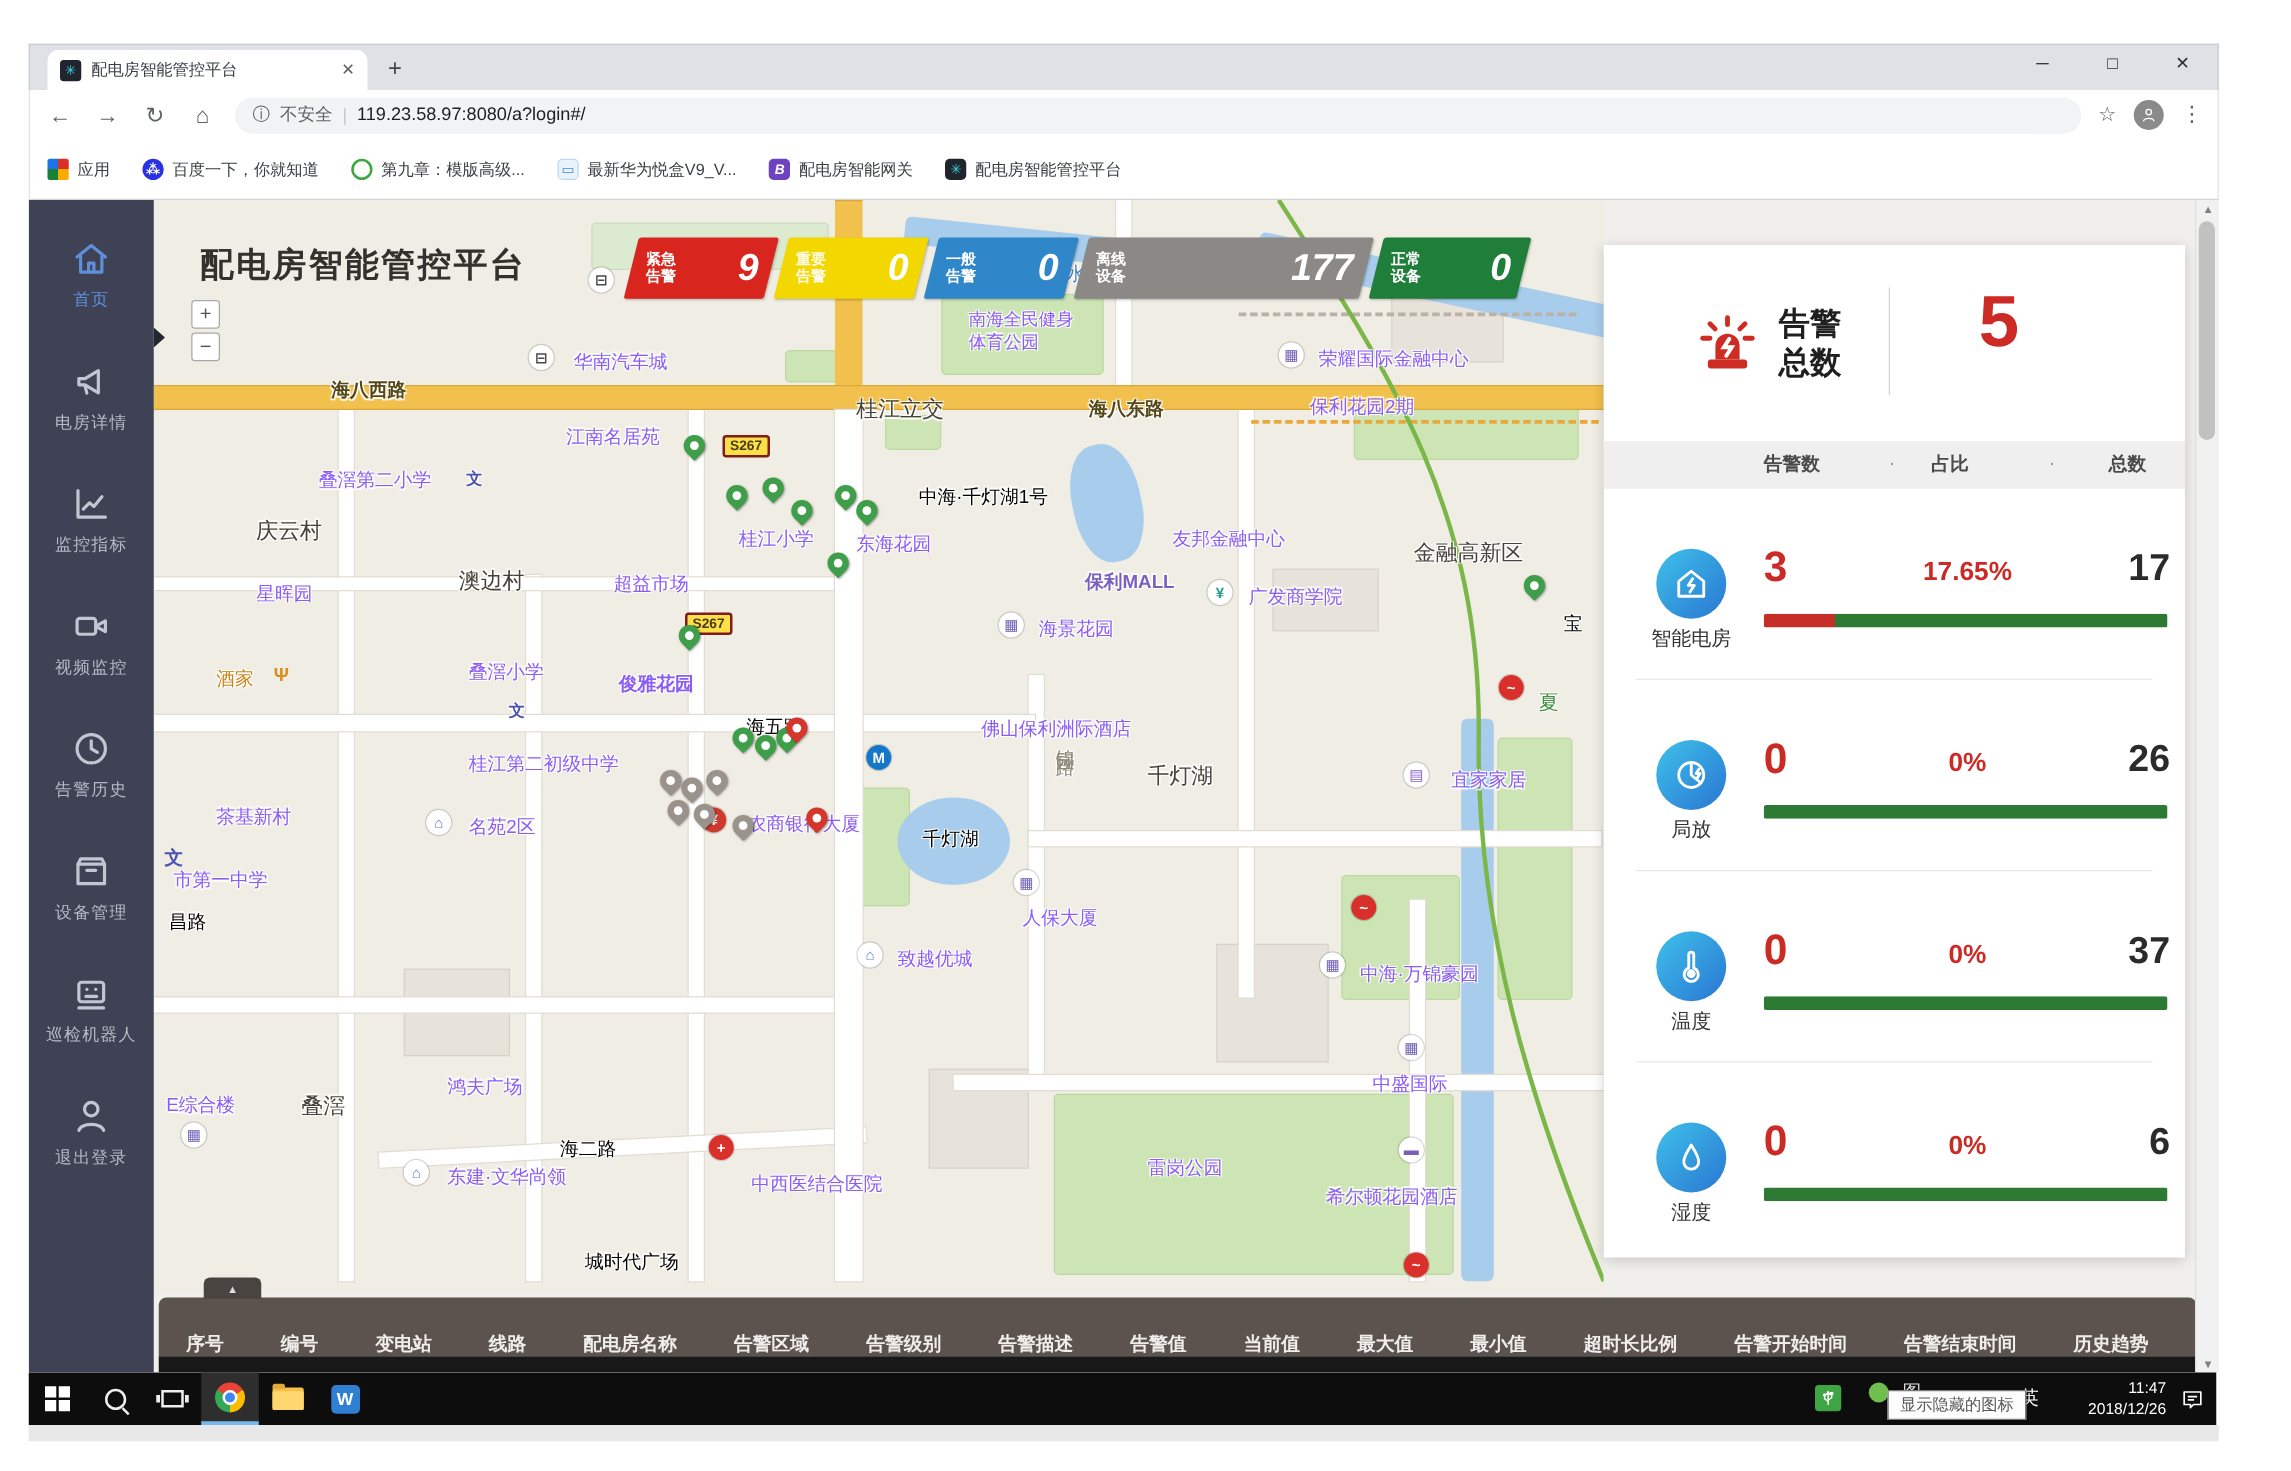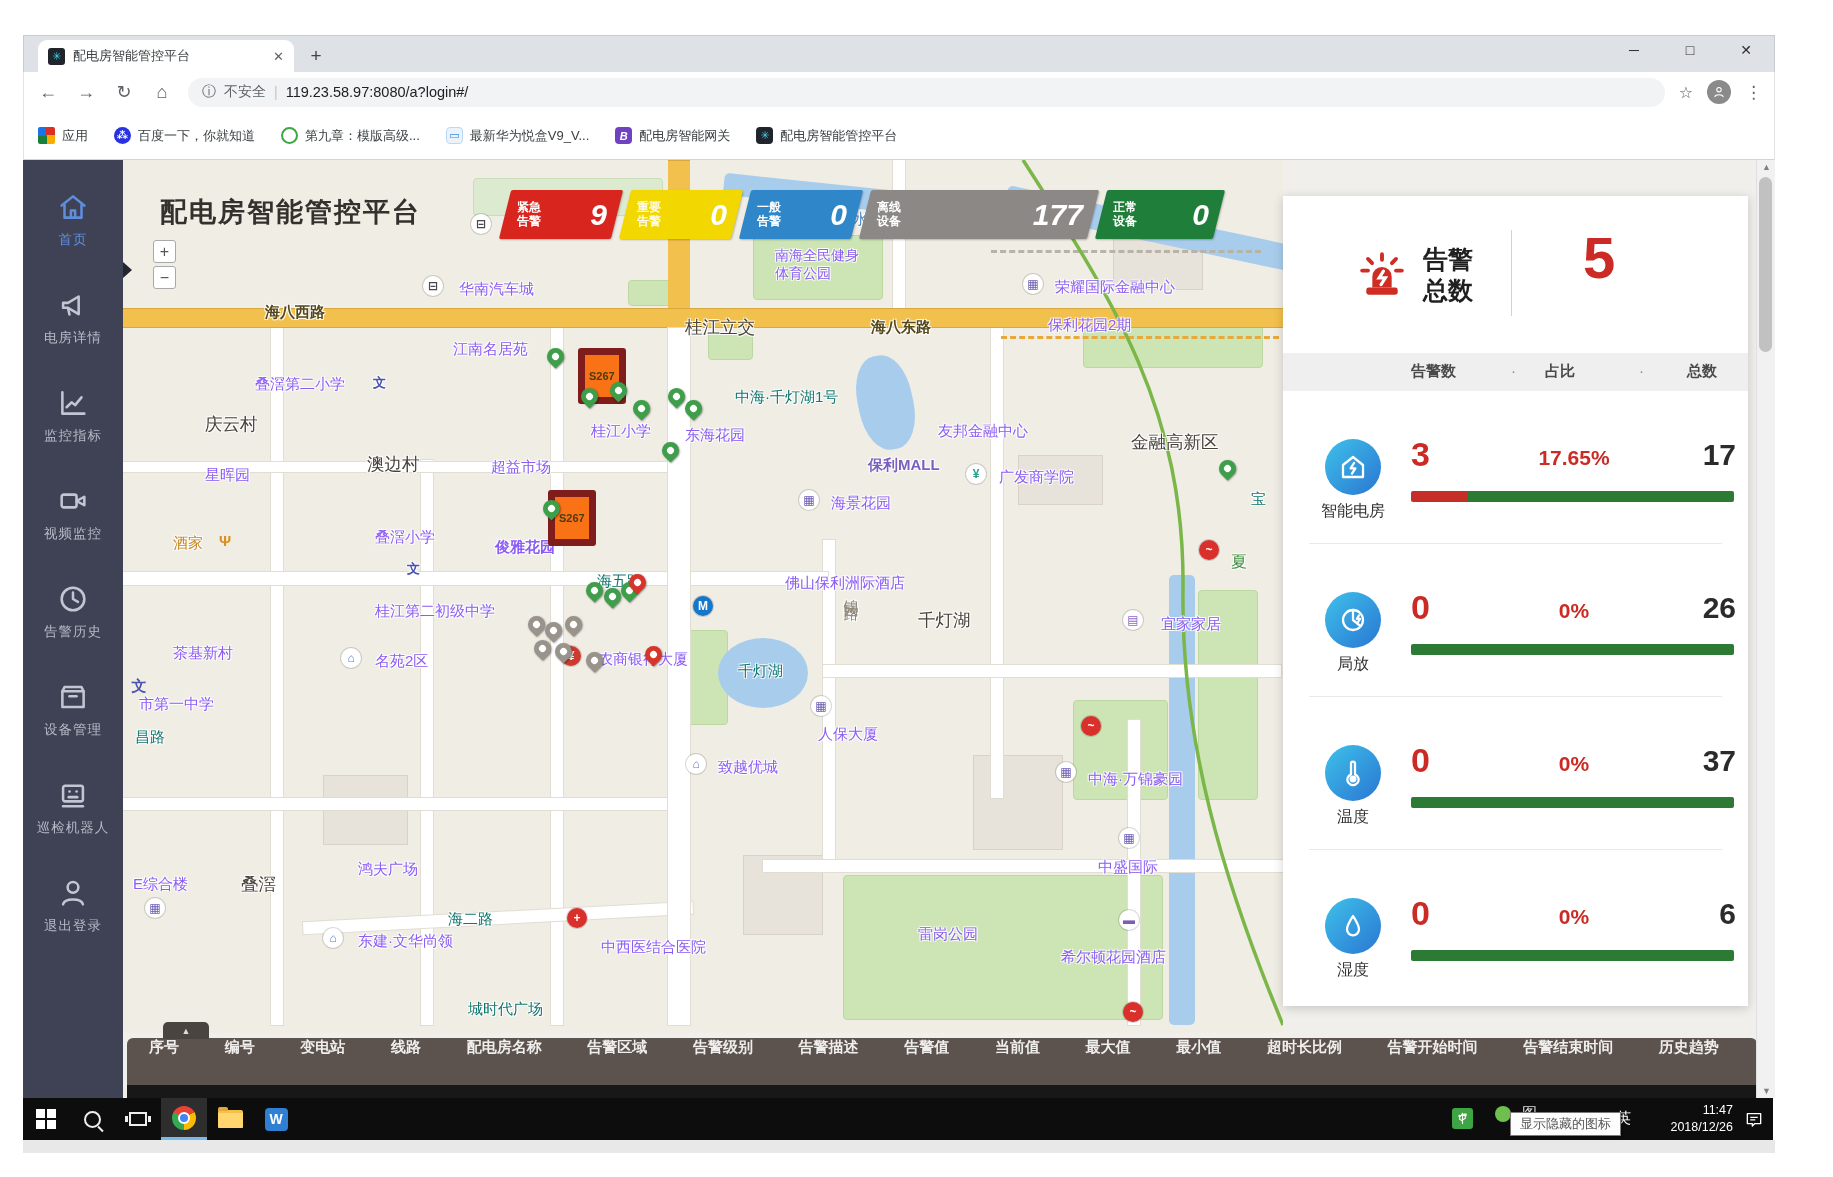--- a/index.html
+++ b/index.html
@@ -56,33 +56,33 @@
   .water{position:absolute;background:#a8cdec;border-radius:5px;}
   .bld{position:absolute;background:#e8e3da;border:1px solid #d9d3c7;}
   .road{position:absolute;background:#fff;box-shadow:0 0 0 1px #e2ddd2;}
   .road-y{position:absolute;background:#f2c04c;border-top:1px solid #d8a73e;border-bottom:1px solid #d8a73e;}
   .dash{position:absolute;height:0;border-top:3px dashed #b9b2a6;}
   .dash.do{border-top-color:#e8a93c;}
   .mlbl{position:absolute;font-size:15px;color:#8b5cf6;white-space:nowrap;z-index:5;
         text-shadow:1px 1px 0 rgba(255,255,255,.85),-1px -1px 0 rgba(255,255,255,.85),1px -1px 0 rgba(255,255,255,.85),-1px 1px 0 rgba(255,255,255,.85);}
   .lg{font-size:17.5px;color:#46413a;}
   .lk{font-weight:bold;color:#554718;}
-  .lgr{color:#0f766e;}
+  .lgr{color:#000000;}
   .lb{color:#4a86c8;}
   .lgn{color:#3f8f3f;font-size:16px;}
   .lo{color:#c8861d;}
   .lp{color:#7b5fc0;font-weight:bold;}
   .lv{writing-mode:vertical-lr;letter-spacing:3px;color:#8d8779;}
   .ls{color:#4a54b0;font-size:13px;font-weight:bold;}
   .lw{width:94px;white-space:normal;line-height:1.3;font-size:14px;}
   .poi{position:absolute;width:20px;height:20px;border-radius:50%;background:var(--bg,#fff);color:var(--fg,#6b5bb5);display:flex;align-items:center;justify-content:center;font-size:12px;font-weight:bold;box-shadow:0 0 0 1px rgba(0,0,0,.15);z-index:6;}
   .poi.pt{background:transparent;box-shadow:none;font-size:15px;}
   .pin{position:absolute;width:17px;height:17px;background:var(--c,#3f9e49);border-radius:50% 50% 50% 0;transform:rotate(-45deg);box-shadow:0 1px 2px rgba(0,0,0,.45);z-index:8;}
   .pin i{position:absolute;left:5px;top:5px;width:7px;height:7px;background:#fff;border-radius:50%;}
-  .shield{position:absolute;background:#f97316;border:7px solid #7f1d1d;border-radius:3px;color:#4a3c10;font-size:11px;font-weight:bold;padding:15px 4px;z-index:6;}
+  .shield{position:absolute;background:#fde047;border:2px solid #7f1d1d;border-radius:3px;color:#4a3c10;font-size:11px;font-weight:bold;padding:1px 4px;z-index:6;}
   .mzoom{position:absolute;left:30px;top:80px;z-index:12;display:flex;flex-direction:column;gap:3px;}
   .mzoom span{width:23px;height:23px;background:#fff;border:1px solid #a9a9a9;color:#555;font-size:16px;display:flex;align-items:center;justify-content:center;border-radius:3px;}
   .metro-svg{position:absolute;left:0;top:0;z-index:3;}
 
   
   .page-title{position:absolute;left:137px;top:34px;font-size:27px;font-weight:bold;color:#33312e;letter-spacing:2px;z-index:20;}
   .badges{position:absolute;left:482px;top:30px;display:flex;gap:8px;z-index:20;}
   .badge{height:49px;background:var(--bg,#888);transform:skewX(-14deg);border-radius:2px;display:flex;align-items:center;padding:0 10px 0 12px;box-shadow:1px 1px 2px rgba(0,0,0,.25);}
   .badge .inner{transform:skewX(14deg);display:flex;align-items:center;width:100%;}
   .badge .blines{display:flex;flex-direction:column;font-size:12px;line-height:1.15;color:#fff;font-weight:bold;}
@@ -107,21 +107,21 @@
   .plabel{position:absolute;left:15px;top:66px;width:110px;text-align:center;font-size:16px;color:#333;}
   .pval{position:absolute;left:128px;top:0;font-size:34px;font-weight:bold;color:#cc2a24;}
   .ppct{position:absolute;left:226px;top:11px;width:130px;text-align:center;font-size:21px;font-weight:bold;color:#cc2a24;}
   .ptot{position:absolute;right:12px;top:3px;font-size:30px;font-weight:bold;color:#2b2b2b;}
   .pbar{position:absolute;left:128px;right:14px;top:56px;height:11px;display:flex;border-radius:2px;overflow:hidden;}
   .pbar-red{background:#c62f28;height:100%;}
   .pbar-green{background:#2c7a33;height:100%;}
 
   
   .tbl-handle{position:absolute;left:140px;top:862px;width:46px;height:17px;background:#4a4440;border-radius:5px 5px 0 0;color:#ddd;font-size:9px;display:flex;align-items:center;justify-content:center;z-index:22;}
-  .tbl-header{position:absolute;left:104px;top:878px;width:1630px;height:47px;background:#5c534f;border-radius:6px 6px 0 0;display:flex;align-items:flex-start;justify-content:space-between;padding:0 38px 0 22px;z-index:21;}
+  .tbl-header{position:absolute;left:104px;top:878px;width:1630px;height:47px;background:#5c534f;border-radius:6px 6px 0 0;display:flex;align-items:flex-end;justify-content:space-between;padding:0 38px 0 22px;z-index:21;}
   .tbl-header .th{font-size:15px;font-weight:bold;color:#f0eeec;white-space:nowrap;}
   .tbl-dark{position:absolute;left:104px;top:925px;width:1630px;height:13px;background:#181818;z-index:21;}
 
   
   .scrollbar{position:absolute;left:1733px;top:0;width:19px;height:938px;background:#f1f1f1;border-left:1px solid #e0e0e0;z-index:40;}
   .sb-thumb{position:absolute;left:2px;top:17px;width:13px;height:175px;background:#c1c1c1;border-radius:7px;}
   .sb-arr{position:absolute;left:0;width:19px;text-align:center;font-size:9px;color:#808080;}
 
   
   .taskbar{position:absolute;left:23px;top:1098px;width:1750px;height:42px;background:#0d0d0d;z-index:50;}

